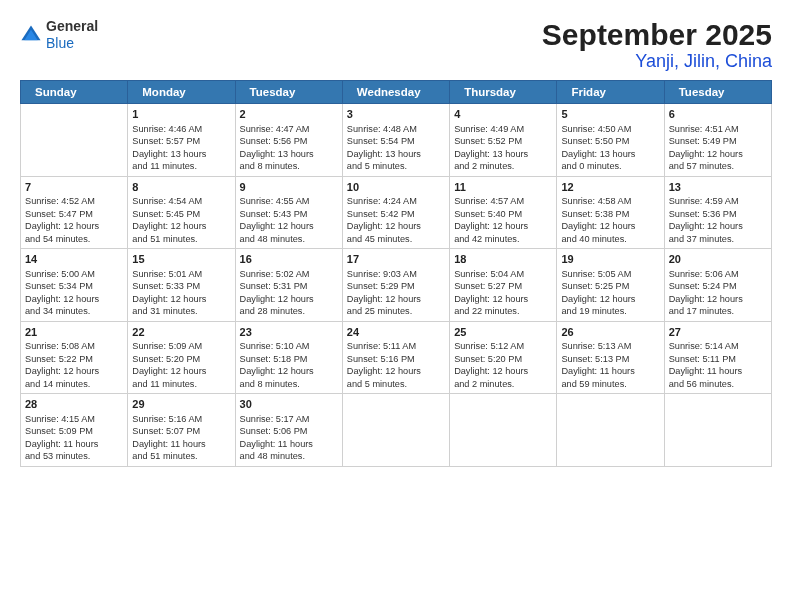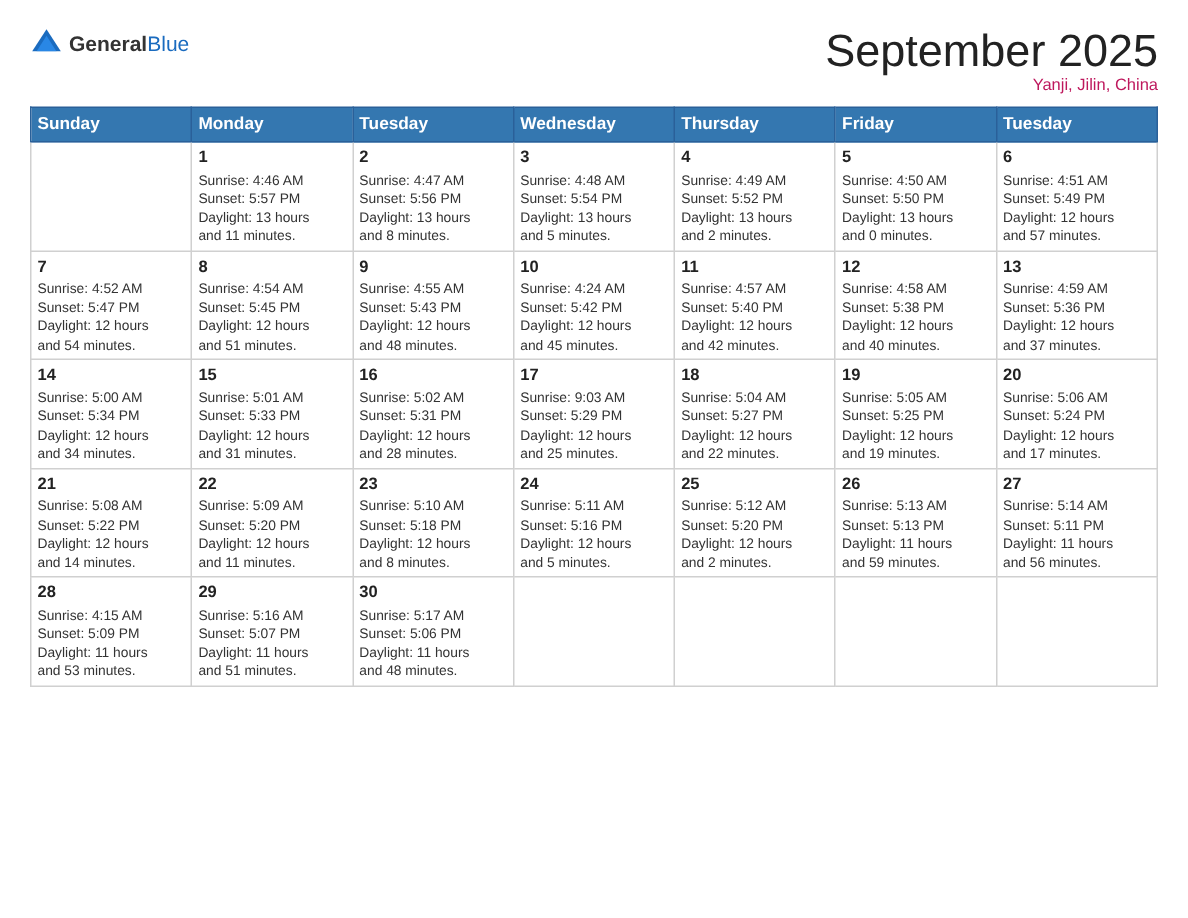--- a/index.html
+++ b/index.html
@@ -21,20 +21,21 @@
       justify-content: space-between;
       align-items: flex-start;
       margin-bottom: 8px;
     }
     .logo {
       display: flex;
       align-items: center;
     }
     .logo-text {
       display: flex;
+      flex-direction: column;
       font-size: 13px;
       line-height: 1.2;
     }
     .logo-general {
       font-weight: bold;
       color: #333;
       font-size: 14px;
     }
     .logo-blue {
       font-weight: normal;
@@ -44,39 +45,39 @@
     .logo-icon {
       width: 22px;
       height: 22px;
       margin-right: 4px;
     }
     .title-section {
       text-align: right;
     }
     .month-title {
       font-size: 30px;
-      font-weight: normal;
+      font-weight: bold;
       color: #222;
       line-height: 1.1;
     }
     .location {
-      font-size: 11px;
-      color: #be185d;
+      font-size: 18px;
+      color: #1d4ed8;
     }
     .calendar {
       width: 100%;
       border-collapse: collapse;
       border: 1px solid #ccc;
     }
     .calendar th {
       background-color: #3477b0;
       color: #fff;
       font-size: 11.5px;
       font-weight: bold;
-      padding: 5px 4px;
+      padding: 5px 14px;
       text-align: left;
       border: 1px solid #2a6099;
     }
     .calendar td {
       border: 1px solid #d0d0d0;
       vertical-align: top;
       padding: 3px 4px;
       width: calc(100% / 7);
       min-height: 72px;
       font-size: 9.2px;

